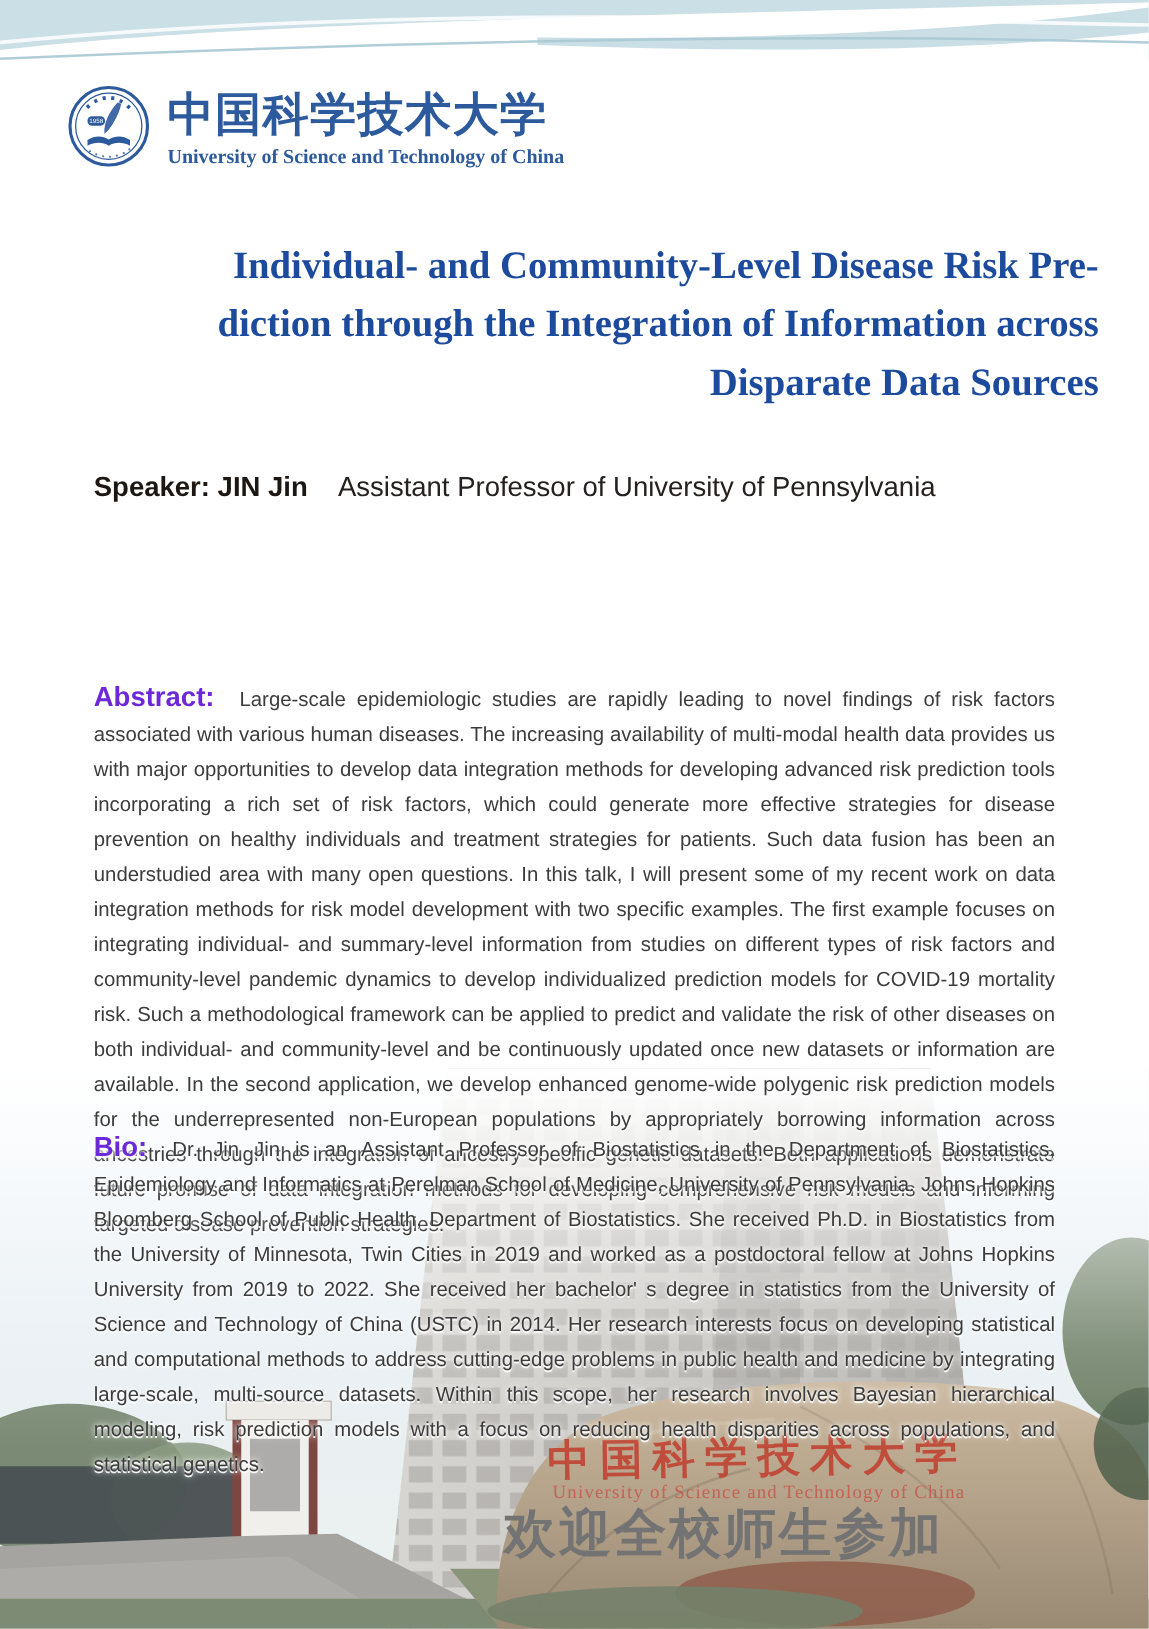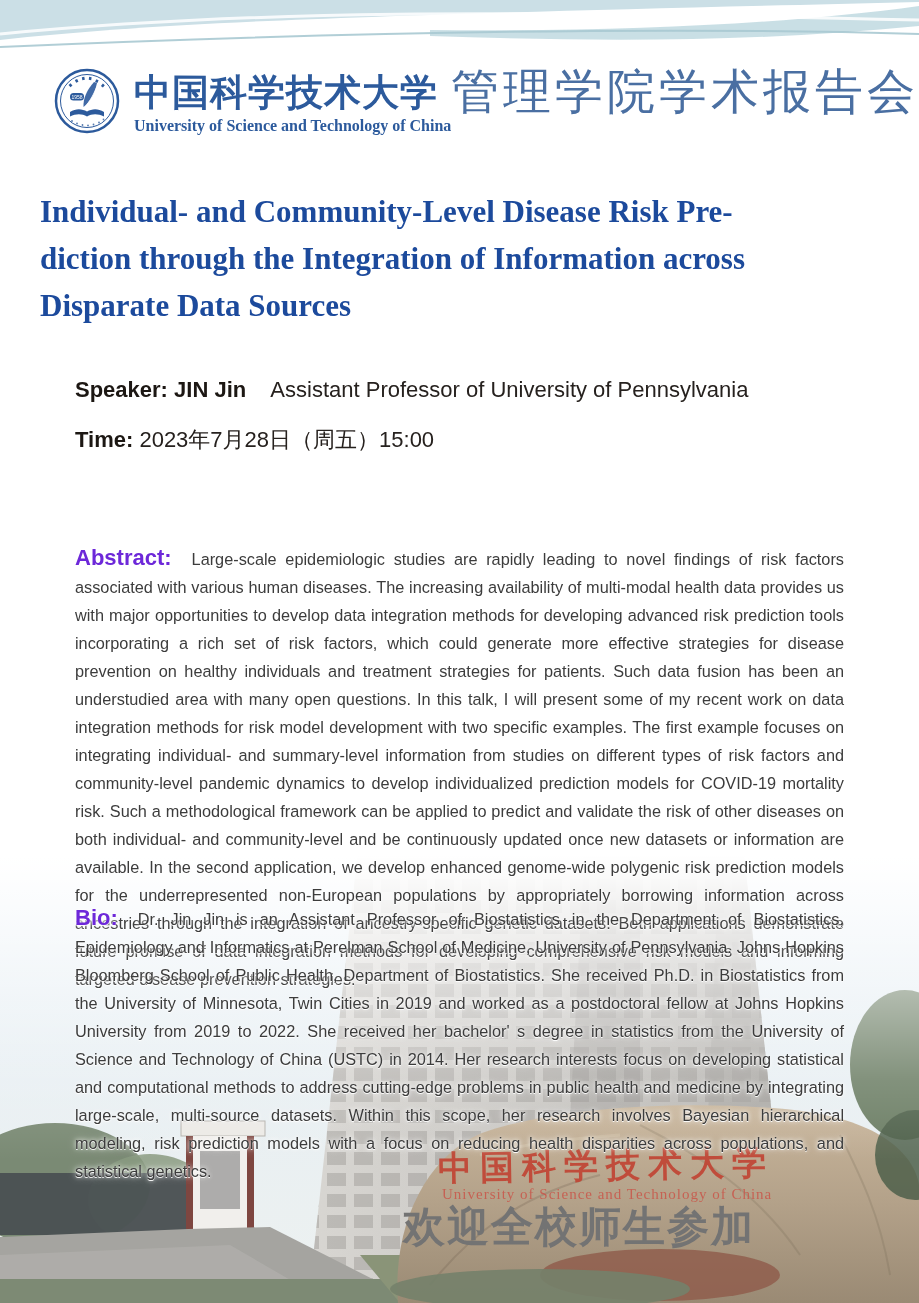--- a/index.html
+++ b/index.html
@@ -26,21 +26,21 @@
   .event-title{
     font-family:"Liberation Serif",serif;font-size:48px;color:#4a6fa2;
     letter-spacing:4px;line-height:56px;white-space:nowrap;
   }
   .event-subtitle{
     font-family:"Liberation Serif",serif;font-size:22px;color:#3a639e;
     margin-top:6px;letter-spacing:.5px;white-space:nowrap;
   }
   
   .talk-title{
-    position:absolute;top:188px;left:40px;width:839px;text-align:left;
+    position:absolute;top:188px;left:40px;width:839px;text-align:right;
     font-family:"Liberation Serif",serif;font-weight:bold;font-size:31px;
     color:#1c4a9c;line-height:47px;
   }
   .talk-title span{display:block;}
   
   .info{position:absolute;top:375px;left:75px;width:780px;font-size:22px;color:#26211e;}
   .info .row{line-height:30px;margin-bottom:20px;white-space:nowrap;}
   .info .lbl{font-weight:bold;color:#1c1713;}
   .info .speaker-name{font-weight:bold;color:#1c1713;}
   .info .affil{margin-left:18px;}
@@ -120,39 +120,34 @@
           <circle cx="45" cy="54.5" r="0.9"></circle>
         <circle cx="49.5" cy="51.5" r="0.9"></circle>
       </g>
     </svg>
   </div>
   <div class="brand-text">
     <div class="brand-cn">中国科学技术大学</div>
     <div class="brand-en">University of Science and Technology of China</div>
   </div>
   <div class="event">
-    <div class="event-title">管理学院学术报告会</div>
   </div>
 </div>
 
 <h1 class="talk-title" style="margin:0;">
   <span>Individual- and Community-Level Disease Risk Pre-</span>
   <span>diction through the Integration of Information across</span>
   <span>Disparate Data Sources</span>
 </h1>
 
 <div class="info">
   <div class="row">
     <span class="lbl">Speaker:</span>
     <span class="speaker-name">JIN Jin</span>
     <span class="affil">Assistant Professor of University of Pennsylvania</span>
-  </div>
-  <div class="row">
-    <span class="lbl">Time:</span>
-    <span>2023年7月28日（周五）15:00</span>
   </div>
 </div>
 
 <p class="para abstract" style="margin:0;">
   <span class="sec-label">Abstract:</span><span>Large-scale epidemiologic studies are rapidly leading to novel findings of risk factors associated with various human diseases. The increasing availability of multi-modal health data provides us with major opportunities to develop data integration methods for developing advanced risk prediction tools incorporating a rich set of risk factors, which could generate more effective strategies for disease prevention on healthy individuals and treatment strategies for patients. Such data fusion has been an understudied area with many open questions. In this talk, I will present some of my recent work on data integration methods for risk model development with two specific examples. The first example focuses on integrating individual- and summary-level information from studies on different types of risk factors and community-level pandemic dynamics to develop individualized prediction models for COVID-19 mortality risk. Such a methodological framework can be applied to predict and validate the risk of other diseases on both individual- and community-level and be continuously updated once new datasets or information are available. In the second application, we develop enhanced genome-wide polygenic risk prediction models for the underrepresented non-European populations by appropriately borrowing information across ancestries through the integration of ancestry-specific genetic datasets. Both applications demonstrate future promise of data integration methods for developing comprehensive risk models and informing targeted disease prevention strategies.</span>
 </p>
 
 <p class="para bio" style="margin:0;">
   <span class="sec-label">Bio:</span><span>Dr. Jin Jin is an Assistant Professor of Biostatistics in the Department of Biostatistics, Epidemiology and Informatics at Perelman School of Medicine, University of Pennsylvania.  Johns Hopkins Bloomberg School of Public Health, Department of Biostatistics. She received Ph.D. in Biostatistics from the University of Minnesota, Twin Cities in 2019 and worked as a postdoctoral fellow at Johns Hopkins University from 2019 to 2022. She received her bachelor' s degree in statistics from the University of Science and Technology of China (USTC) in 2014. Her research interests focus on developing statistical and computational methods to address cutting-edge problems in public health and medicine by integrating large-scale, multi-source datasets. Within this scope, her research involves Bayesian hierarchical modeling, risk prediction models with a focus on reducing health disparities across populations, and statistical genetics.</span>
 </p>

